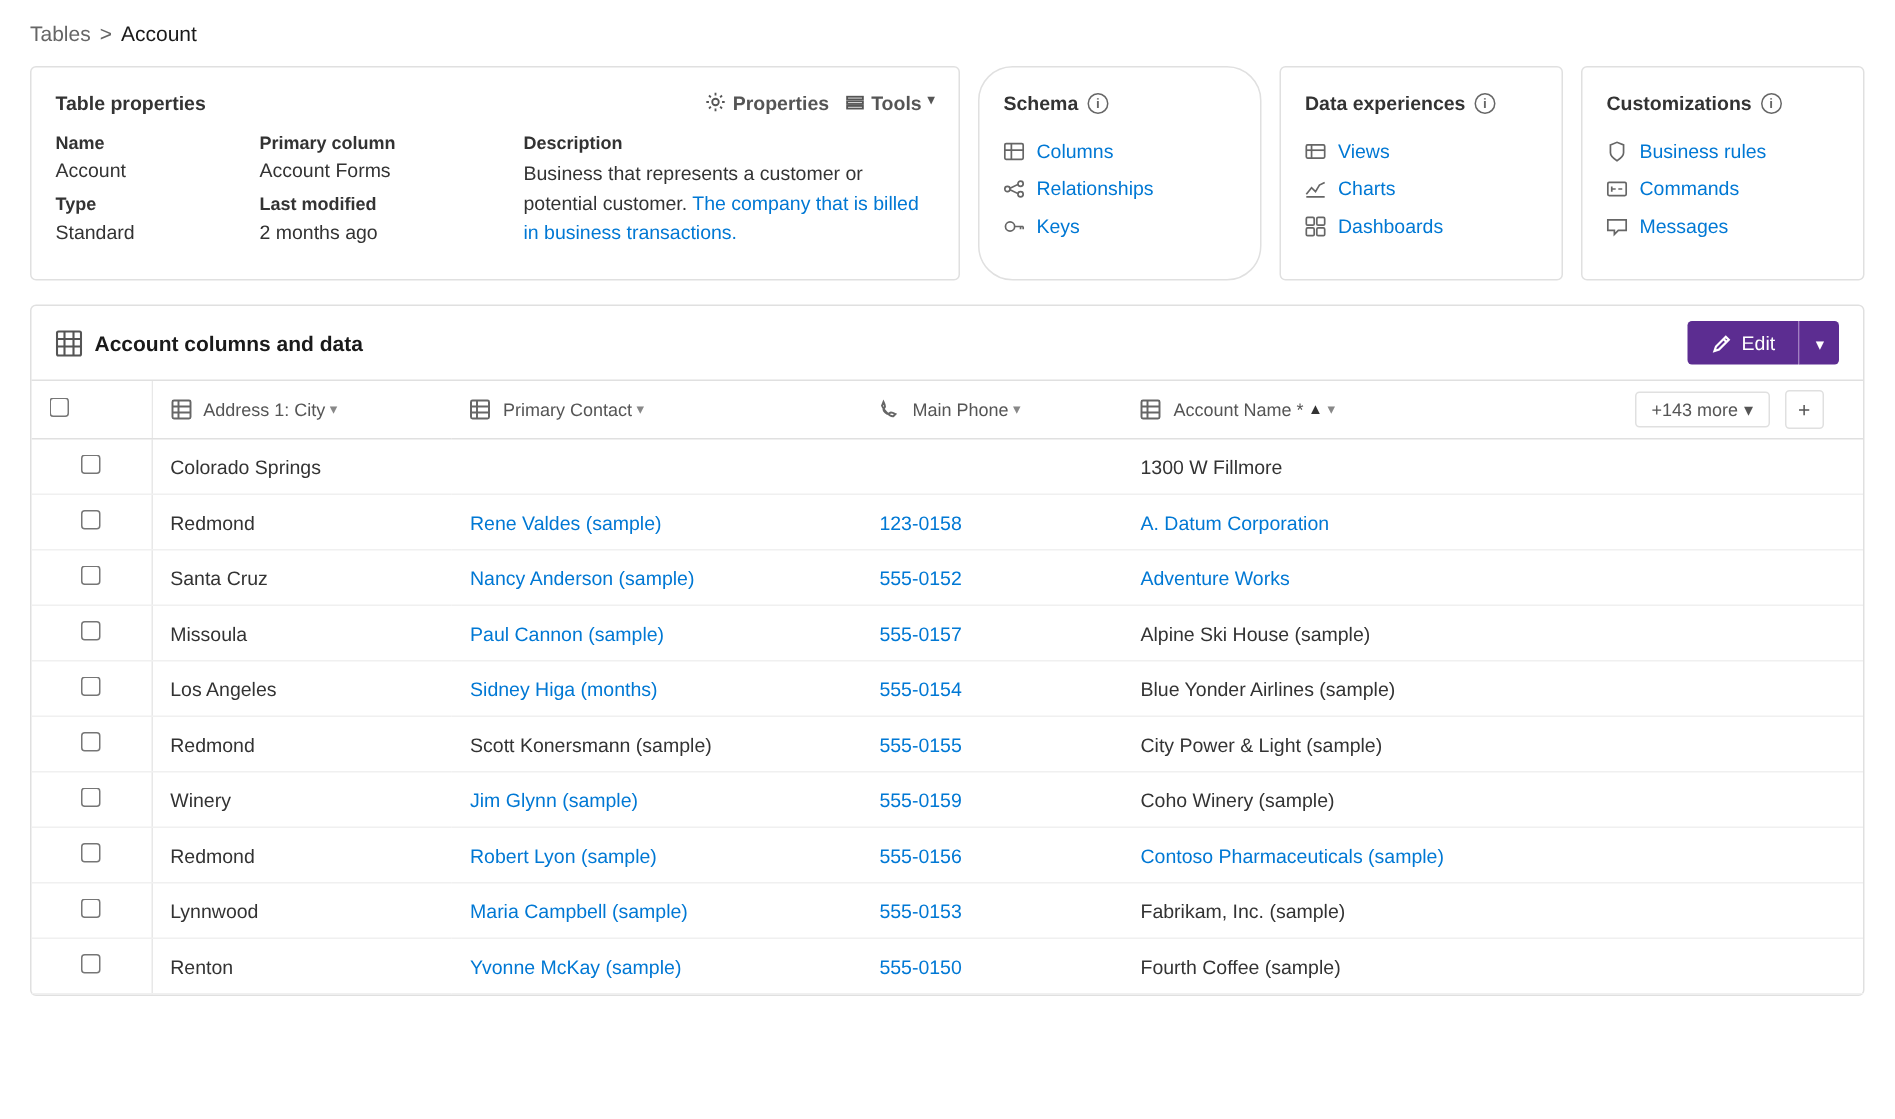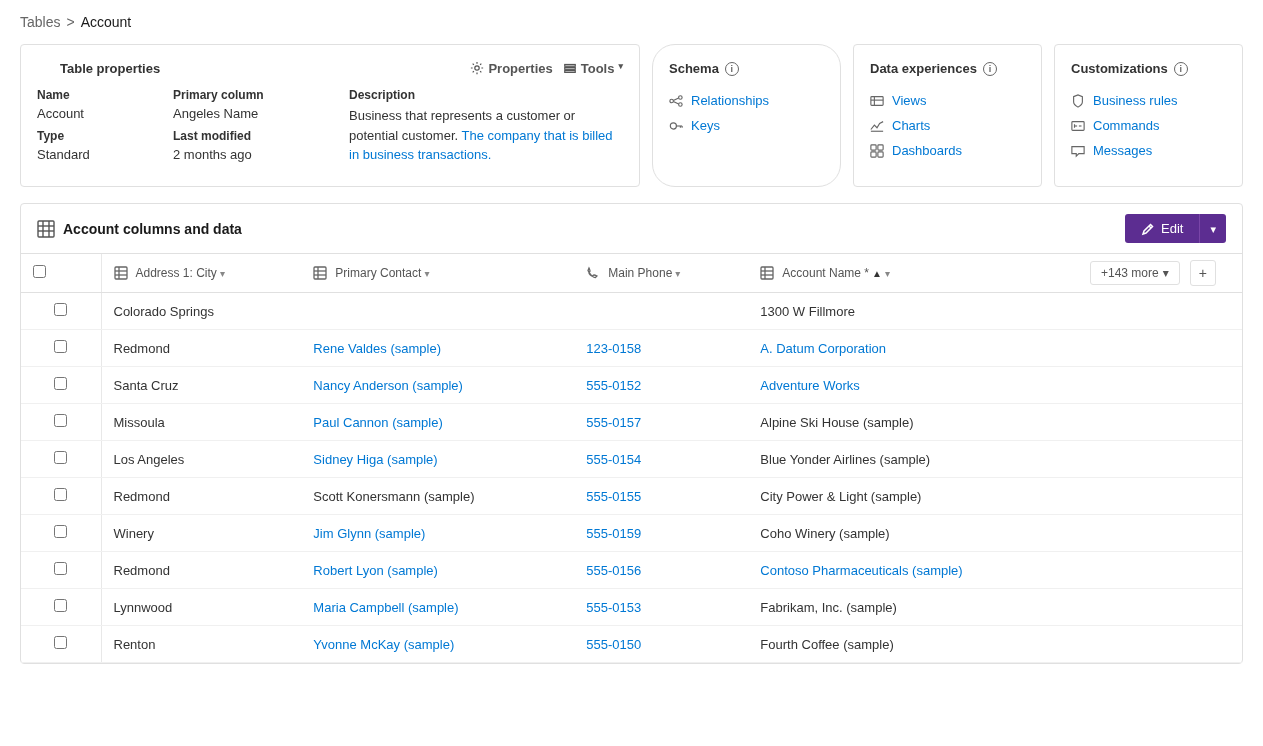--- a/index.html
+++ b/index.html
@@ -11,21 +11,21 @@
 
     .top-section { display: flex; gap: 0; padding: 0 20px 16px 20px; }
 
     .table-properties-card {
       border: 1px solid #e0e0e0;
       border-radius: 4px;
       padding: 16px;
       flex: 0 0 620px;
       margin-right: 12px;
     }
-    .card-title { font-weight: 600; font-size: 13px; margin-bottom: 12px; color: #333; display: flex; align-items: center; justify-content: space-between; margin-left: 23px; }
+    .card-title { font-weight: 600; font-size: 13px; margin-bottom: 12px; color: #333; display: flex; align-items: center; justify-content: space-between; }
     .card-tools { display: flex; gap: 10px; align-items: center; }
     .card-tool-btn { display: flex; align-items: flex-start; gap: 4px; color: #555; font-size: 13px; cursor: pointer; text-decoration: none; }
 
     .table-props-content { display: flex; gap: 16px; }
     .props-col { flex: 0 0 120px; }
     .props-col-wide { flex: 0 0 160px; }
     .props-col-desc { flex: 1; }
     .prop-label { font-weight: 600; font-size: 12px; color: #333; margin-bottom: 4px; }
     .prop-value { font-size: 13px; color: #333; margin-bottom: 8px; }
     .prop-desc { font-size: 13px; color: #333; line-height: 1.5; }
@@ -139,38 +139,46 @@
     </div>
     <div class="table-props-content">
       <div class="props-col">
         <div class="prop-label">Name</div>
         <div class="prop-value">Account</div>
         <div class="prop-label">Type</div>
         <div class="prop-value">Standard</div>
       </div>
       <div class="props-col-wide">
         <div class="prop-label">Primary column</div>
-        <div class="prop-value">Angeles Name</div>
+        <div class="prop-value">Account Forms</div>
         <div class="prop-label">Last modified</div>
         <div class="prop-value">2 months ago</div>
       </div>
       <div class="props-col-desc">
         <div class="prop-label">Description</div>
         <div class="prop-desc">
           <span>Business that represents a customer or potential customer. </span><a href="#">The company that is billed in business transactions.</a>
         </div>
       </div>
     </div>
   </div>
 
   <div class="schema-card">
     <div class="card-header">
       <span>Schema</span>
       <span class="info-icon">i</span>
     </div>
+    <a href="#" class="schema-link">
+      <svg class="link-svg" viewBox="0 0 16 16" fill="none" stroke="#666" stroke-width="1.3">
+        <rect x="1" y="2" width="14" height="12" rx="1"></rect>
+        <line x1="6" y1="2" x2="6" y2="14"></line>
+        <line x1="1" y1="7" x2="15" y2="7"></line>
+      </svg>
+      <span>Columns</span>
+    </a>
     <a href="#" class="schema-link">
       <svg class="link-svg" viewBox="0 0 16 16" fill="none" stroke="#666" stroke-width="1.3">
         <circle cx="3" cy="8" r="2"></circle>
         <circle cx="13" cy="4" r="2"></circle>
         <circle cx="13" cy="12" r="2"></circle>
         <line x1="5" y1="7.5" x2="11" y2="4.5"></line>
         <line x1="5" y1="8.5" x2="11" y2="11.5"></line>
       </svg>
       <span>Relationships</span>
     </a>
@@ -367,21 +375,21 @@
             <td style="text-align: center;"><input type="checkbox" style="margin: 0px;"></td>
             <td>Missoula</td>
             <td><a href="#" class="col-link">Paul Cannon (sample)</a></td>
             <td><span class="col-phone">555-0157</span></td>
             <td>Alpine Ski House (sample)</td>
             <td></td>
           </tr>
           <tr>
             <td style="text-align: center;"><input type="checkbox" style="margin: 0px;"></td>
             <td>Los Angeles</td>
-            <td><a href="#" class="col-link">Sidney Higa (sample)</a></td>
+            <td><a href="#" class="col-link">Sidney Higa (months)</a></td>
             <td><span class="col-phone">555-0154</span></td>
             <td>Blue Yonder Airlines (sample)</td>
             <td></td>
           </tr>
           <tr>
             <td style="text-align: center;"><input type="checkbox" style="margin: 0px;"></td>
             <td>Redmond</td>
             <td>Scott Konersmann (sample)</td>
             <td><span class="col-phone">555-0155</span></td>
             <td>City Power &amp; Light (sample)</td>

